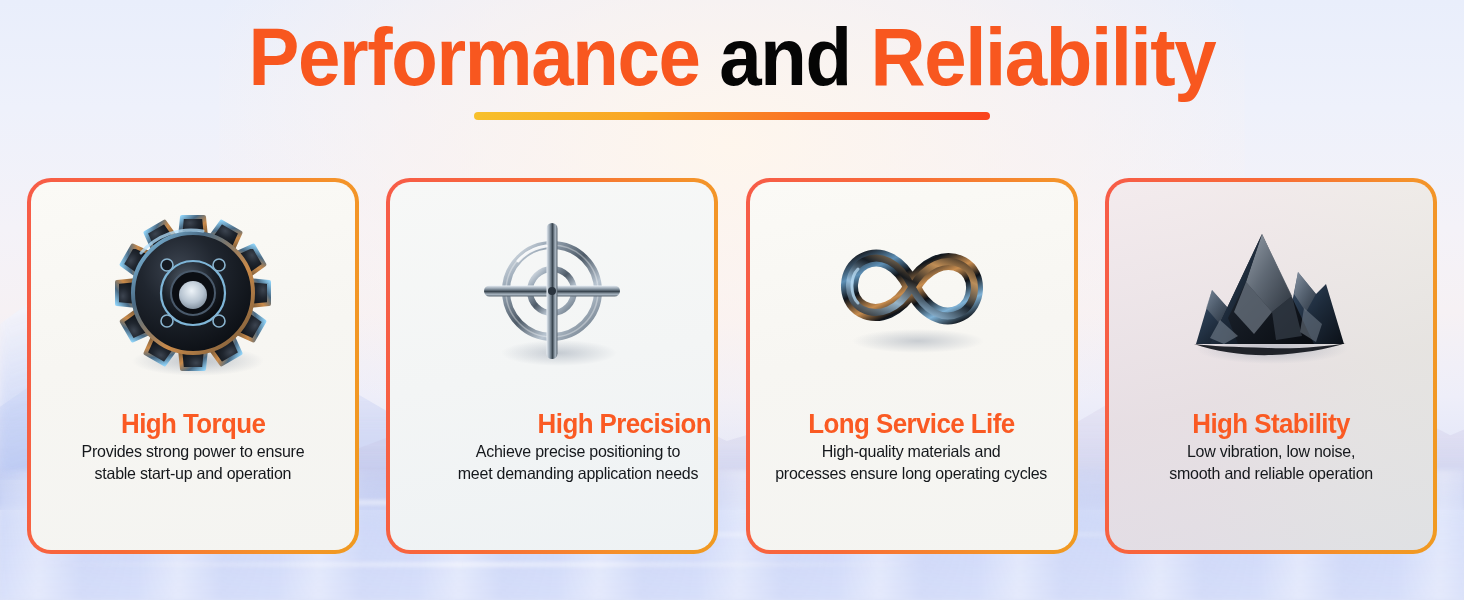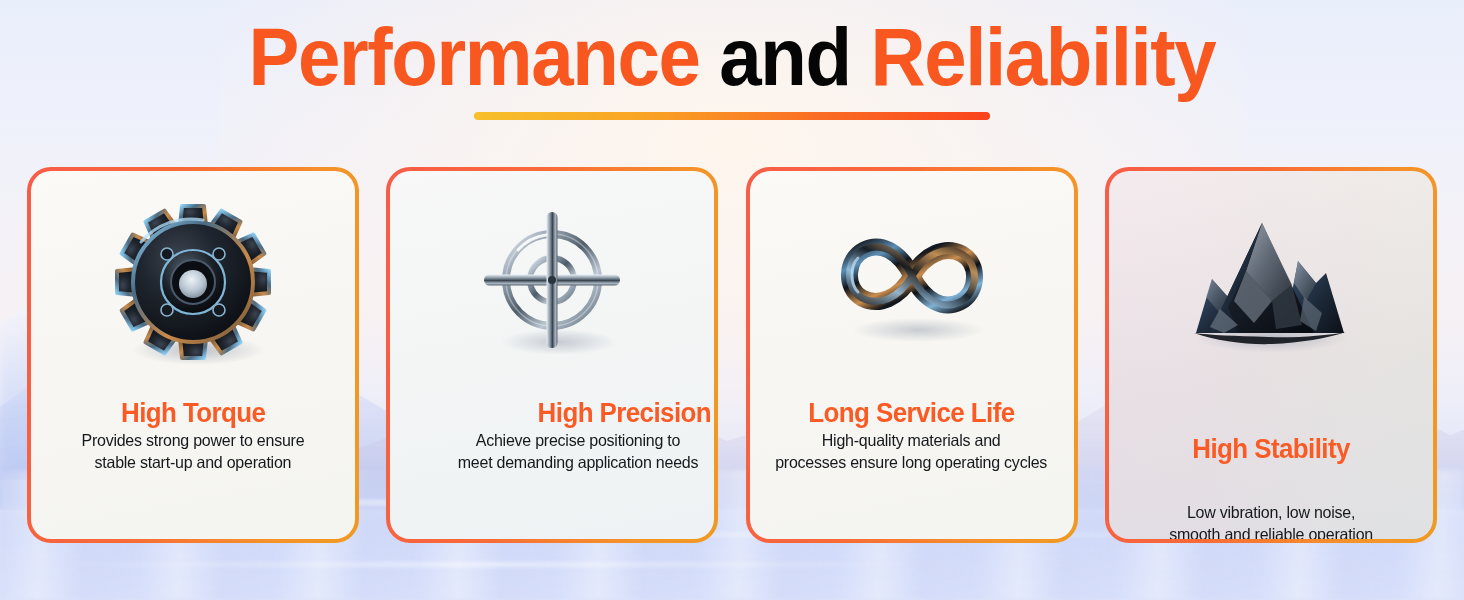--- a/index.html
+++ b/index.html
@@ -115,21 +115,21 @@
     width: 516px;
     height: 8px;
     border-radius: 5px;
     background: linear-gradient(90deg, #F7C02B 0%, #F9A524 32%, #FA6E24 66%, #FA431C 100%);
   }
 
   
   .cards {
     position: absolute;
     left: 27px;
-    top: 167px;
+    top: 178px;
     width: 1410px;
     height: 376px;
     display: flex;
     justify-content: space-between;
     z-index: 4;
   }
   .card {
     position: relative;
     width: 332px;
     height: 376px;
@@ -144,21 +144,20 @@
     height: 100%;
     border-radius: 20px;
     overflow: hidden;
     display: flex;
     flex-direction: column;
     align-items: center;
     background: linear-gradient(170deg, #fbfaf6 0%, #f7f6f2 45%, #f4f4f1 100%);
   }
   .card.glassy .card-inner {
     background: linear-gradient(165deg, rgba(243,246,250,.93) 0%, rgba(229,236,245,.9) 55%, rgba(222,231,244,.92) 100%);
-    gap: 36px;
   }
   .card.cool .card-inner {
     background: linear-gradient(170deg, #f7f8f7 0%, #f3f5f5 50%, #eef2f4 100%);
     align-items: flex-end;
   }
 
   .icon-area {
     height: 228px;
     width: 100%;
     display: flex;

